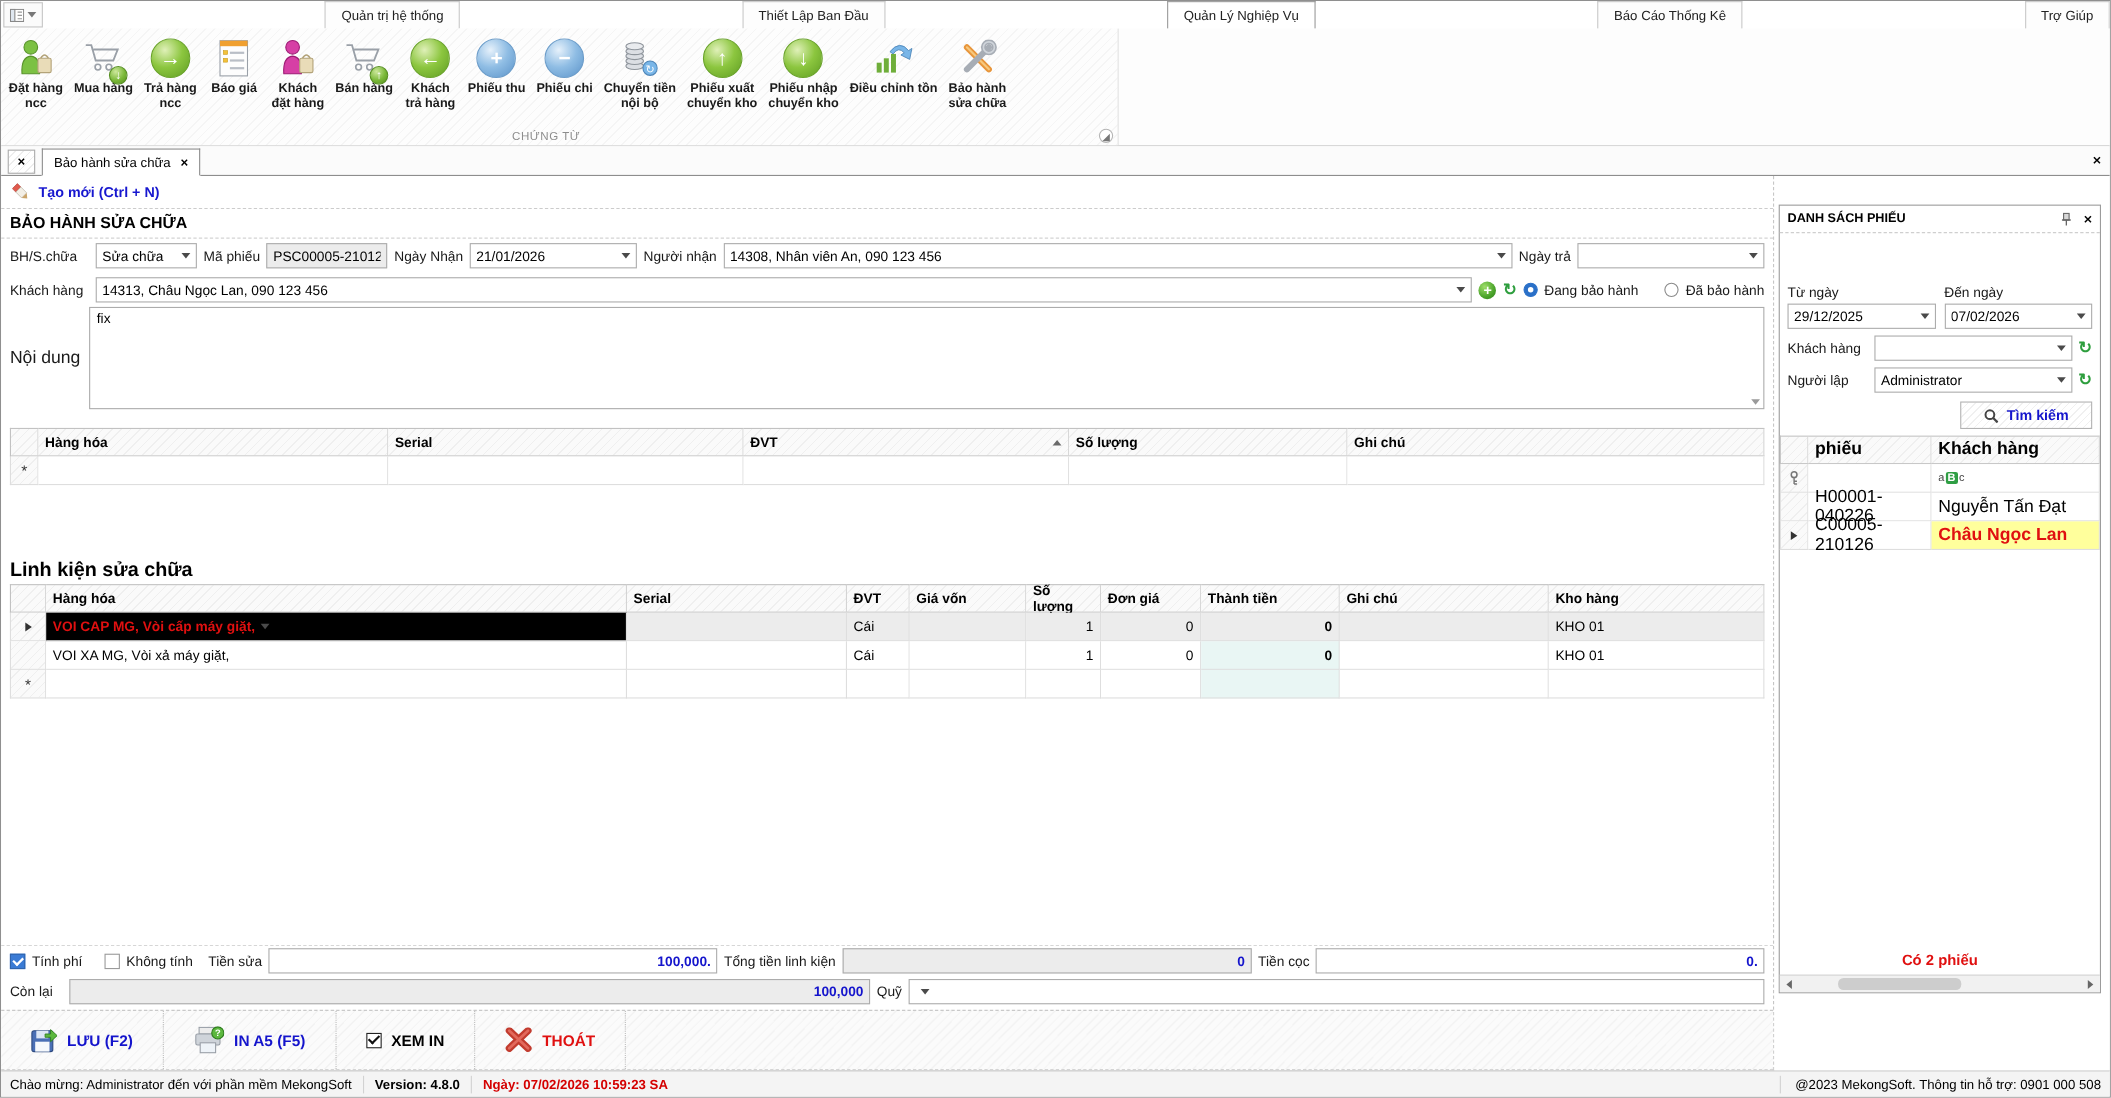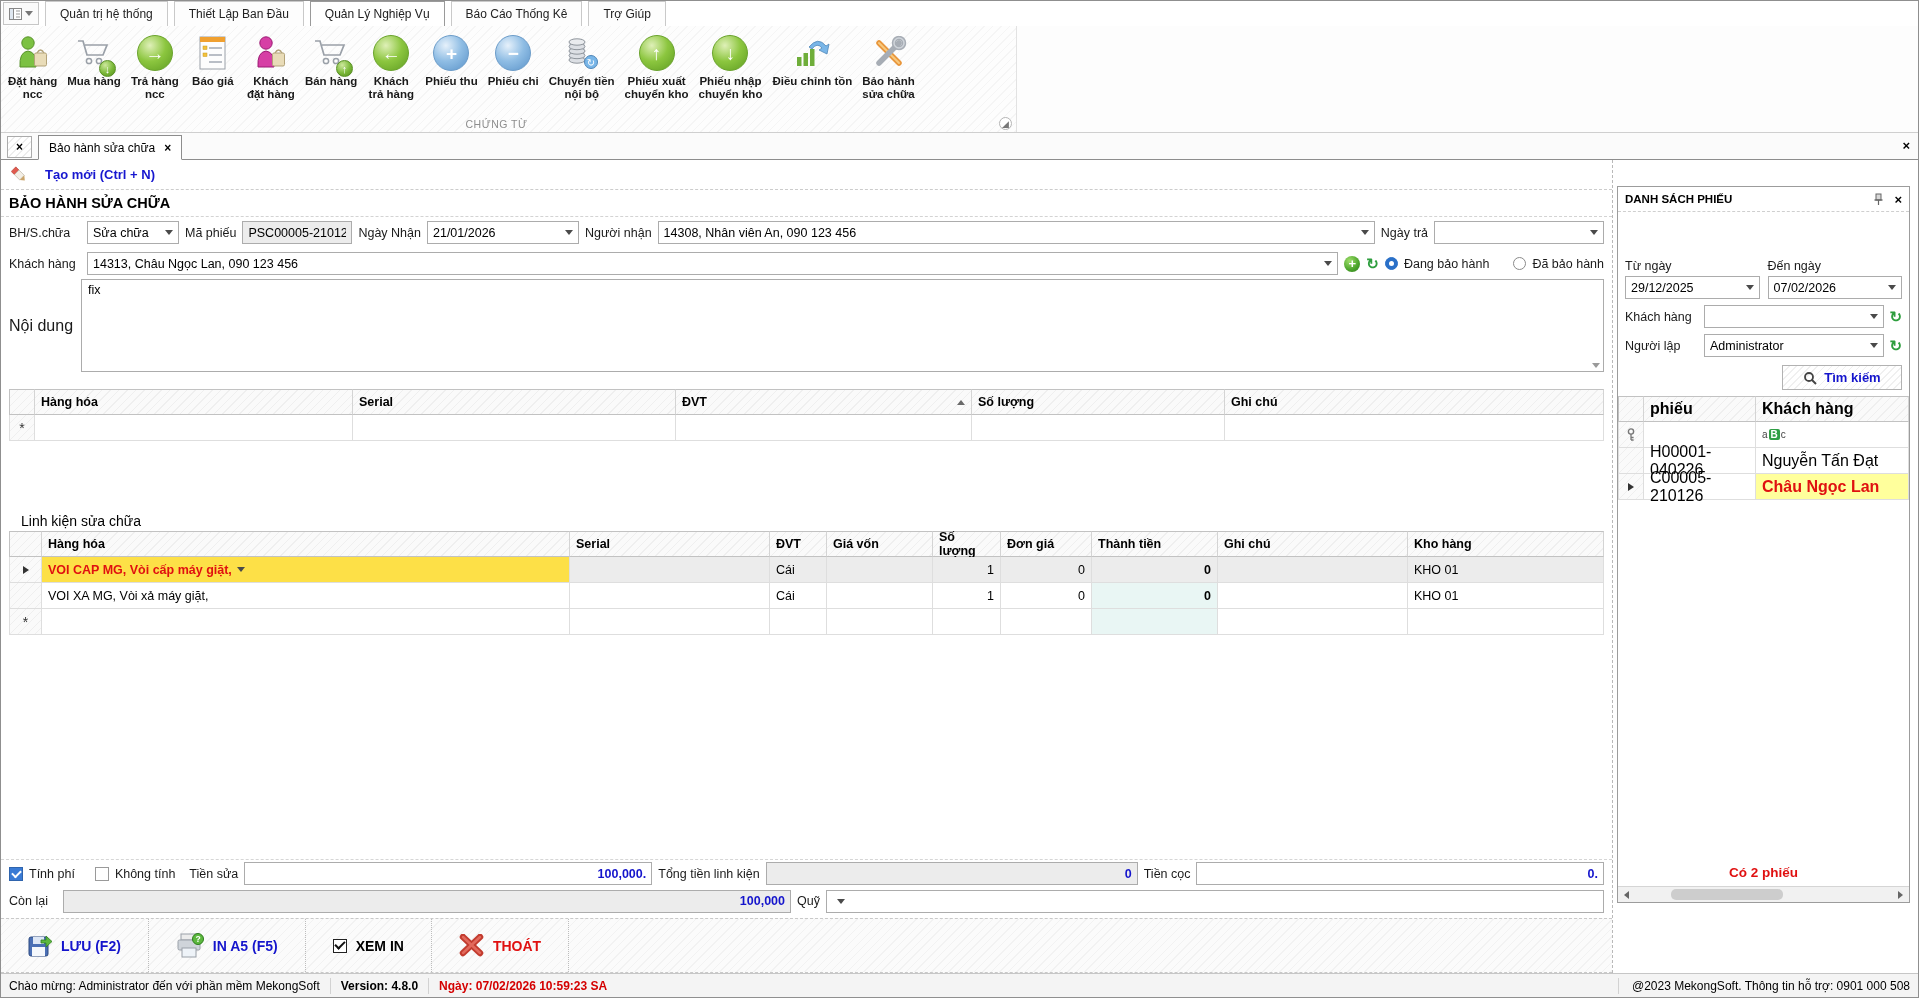--- a/index.html
+++ b/index.html
@@ -1,20 +1,20 @@
 <!DOCTYPE html>
 <html><head>
 <meta charset="utf-8">
 <style>
   html,body{margin:0;padding:0;background:#d8d8d8;font-family:"Liberation Sans",sans-serif;}
   *{box-sizing:border-box;}
   .app{width:1919px;height:998px;background:#fff;border:1px solid #8f8f8f;display:flex;flex-direction:column;overflow:hidden;position:relative;}
 
   
-  .menubar{height:25px;display:flex;align-items:stretch;background:#fff;font-size:12px;flex:0 0 auto;}
+  .menubar{height:25px;display:flex;align-items:stretch;background:#fff;font-size:12px;flex:0 0 auto;justify-content:space-between;}
   .winbtn{width:36px;margin:1px 0 1px 2px;border:1px solid #c6c6c6;background:#fbfbfb;display:flex;align-items:center;justify-content:center;gap:3px;cursor:pointer;}
   .mtab{margin-left:6px;padding:0 14px;display:flex;align-items:center;border:1px solid #c9c9c9;border-bottom:none;background:#fdfdfd;color:#222;cursor:pointer;}
   .mtab.active{background:#fff;border-color:#9a9a9a;}
 
   
   .toolbar{height:107px;position:relative;background:#fdfdfd;border-bottom:1px solid #cfcfcf;flex:0 0 auto;}
   .tgroup{position:absolute;left:0;top:0;bottom:0;width:1016px;border-right:1px solid #e2e2e2;background:repeating-linear-gradient(135deg,#fdfdfd 0 5px,#f5f5f5 5px 6px);}
   .titems{display:flex;align-items:flex-start;padding:5px 2px 0 2px;}
   .titem{min-width:58px;padding:0 5px;display:flex;flex-direction:column;align-items:center;cursor:pointer;}
   .ticon{height:44px;display:flex;align-items:center;justify-content:center;position:relative;}
@@ -31,21 +31,21 @@
   .closebox{width:25px;height:22px;margin:0 0 1px 6px;border:1px solid #ababab;background:repeating-linear-gradient(135deg,#fff 0 4px,#ededed 4px 5px);display:flex;align-items:center;justify-content:center;font-weight:bold;font-size:12px;cursor:pointer;}
   .dtab{height:25px;margin-left:6px;padding:0 10px;border:1px solid #8d8d8d;border-bottom:1px solid #fff;background:#fff;display:flex;align-items:center;gap:9px;font-size:12px;position:relative;top:1px;cursor:pointer;}
   .dtab .x{font-weight:bold;cursor:pointer;}
   .rightx{position:absolute;right:8px;top:5px;font-weight:bold;font-size:13px;cursor:pointer;}
 
   
   .workspace{flex:1;display:flex;min-height:0;}
   .main{width:1612px;border-right:1px dashed #b9b9b9;display:flex;flex-direction:column;background:#fff;}
   .sidewrap{flex:1;position:relative;background:#fff;}
 
-  .newrow{height:30px;display:flex;align-items:center;gap:17px;padding-left:10px;border-bottom:1px dashed #cccccc;flex:0 0 auto;}
+  .newrow{height:30px;display:flex;align-items:center;gap:7px;padding-left:10px;border-bottom:1px dashed #cccccc;flex:0 0 auto;}
   .newlink{color:#1717cf;font-weight:bold;font-size:13px;cursor:pointer;}
   .ftitle{height:27px;display:flex;align-items:center;padding-left:8px;font-weight:bold;font-size:14.5px;border-bottom:1px dashed #d3d3d3;flex:0 0 auto;}
 
   .frow{height:31px;display:flex;align-items:center;gap:6px;padding:0 8px;font-size:12.5px;flex:0 0 auto;}
   .lbl{white-space:nowrap;color:#1a1a1a;}
   .fld{height:23px;border:1px solid #acacac;background:#fff;display:flex;align-items:center;padding:0 5px;font-size:12.5px;position:relative;cursor:text;}
   .fld.gray{background:#ececec;}
   .fld .val{flex:1;white-space:nowrap;overflow:hidden;}
   .caret{width:0;height:0;border-left:4px solid transparent;border-right:4px solid transparent;border-top:5px solid #4a4a4a;margin-left:5px;flex:0 0 auto;cursor:pointer;}
   .plusic{width:16px;height:16px;border-radius:50%;background:radial-gradient(circle at 35% 30%,#9ede6a,#4aa32a 60%,#2e7d1e);color:#fff;font-weight:bold;font-size:13px;display:flex;align-items:center;justify-content:center;line-height:1;cursor:pointer;}
@@ -66,28 +66,28 @@
   .g1{grid-template-columns:26px 318px 323px 296px 253px 1fr;margin:17px 8px 0 8px;}
   .g2{grid-template-columns:33px 528px 200px 57px 106px 68px 91px 126px 190px 1fr;margin:0 8px;}
   .h{height:26px;display:flex;align-items:center;padding:0 6px;font-weight:bold;background:repeating-linear-gradient(135deg,#fafafa 0 5px,#efefef 5px 6px);border-top:1px solid #c2c2c2;border-bottom:1px solid #c2c2c2;border-right:1px solid #d4d4d4;cursor:pointer;}
   .h.first{border-left:1px solid #c2c2c2;}
   .c{height:26px;display:flex;align-items:center;padding:0 6px;background:#fff;border-bottom:1px solid #dedede;border-right:1px solid #dedede;cursor:pointer;}
   .c.first{border-left:1px solid #dedede;}
   .mkcell{background:repeating-linear-gradient(135deg,#fafafa 0 5px,#efefef 5px 6px);justify-content:center;}
   .num{justify-content:flex-end;}
   .amt{background:#e9f6f4;}
   .selbg{background:#ececec;}
-  .prodsel{background:#fde047;color:#e01010;font-weight:bold;}
+  .prodsel{background:#000000;color:#e01010;font-weight:bold;}
   .bold{font-weight:bold;}
   .sortup{width:0;height:0;border-left:4px solid transparent;border-right:4px solid transparent;border-bottom:5px solid #6a6a6a;margin-left:auto;}
   .rmark{width:0;height:0;border-top:4px solid transparent;border-bottom:4px solid transparent;border-left:6px solid #333;}
   .star{font-size:14px;color:#333;line-height:1;}
 
   .sp1{height:66px;flex:0 0 auto;}
-  .partstitle{height:24px;display:flex;align-items:flex-end;padding:0 0 2px 8px;font-weight:normal;font-size:14px;flex:0 0 auto;margin-left:12px;}
+  .partstitle{height:24px;display:flex;align-items:flex-end;padding:0 0 2px 8px;font-weight:bold;font-size:18px;flex:0 0 auto;}
   .grow{flex:1;}
 
   
   .totrow{height:28px;display:flex;align-items:center;gap:6px;padding:0 8px;font-size:12.5px;flex:0 0 auto;}
   .totrow.tline{border-top:1px dashed #d6d6d6;}
   .blueval{color:#1414cc;font-weight:bold;}
   .rt{text-align:right;justify-content:flex-end;}
 
   
   .btnbar{height:55px;margin-top:3px;display:flex;align-items:stretch;background:repeating-linear-gradient(135deg,#fbfbfb 0 5px,#f2f2f2 5px 6px);border-top:1px dashed #c9c9c9;border-bottom:1px dashed #c9c9c9;flex:0 0 auto;}

